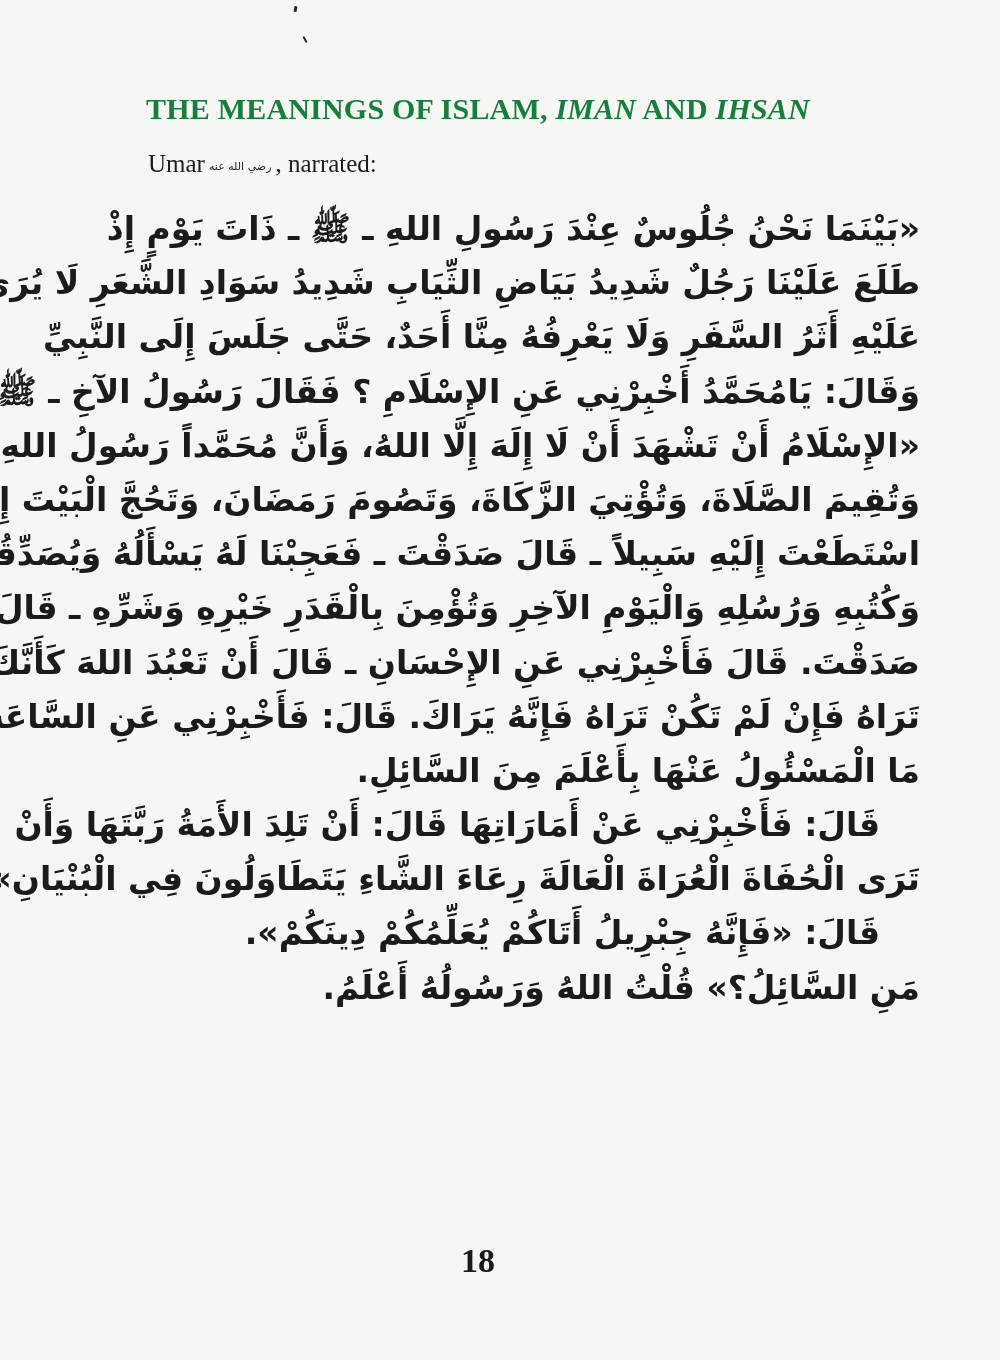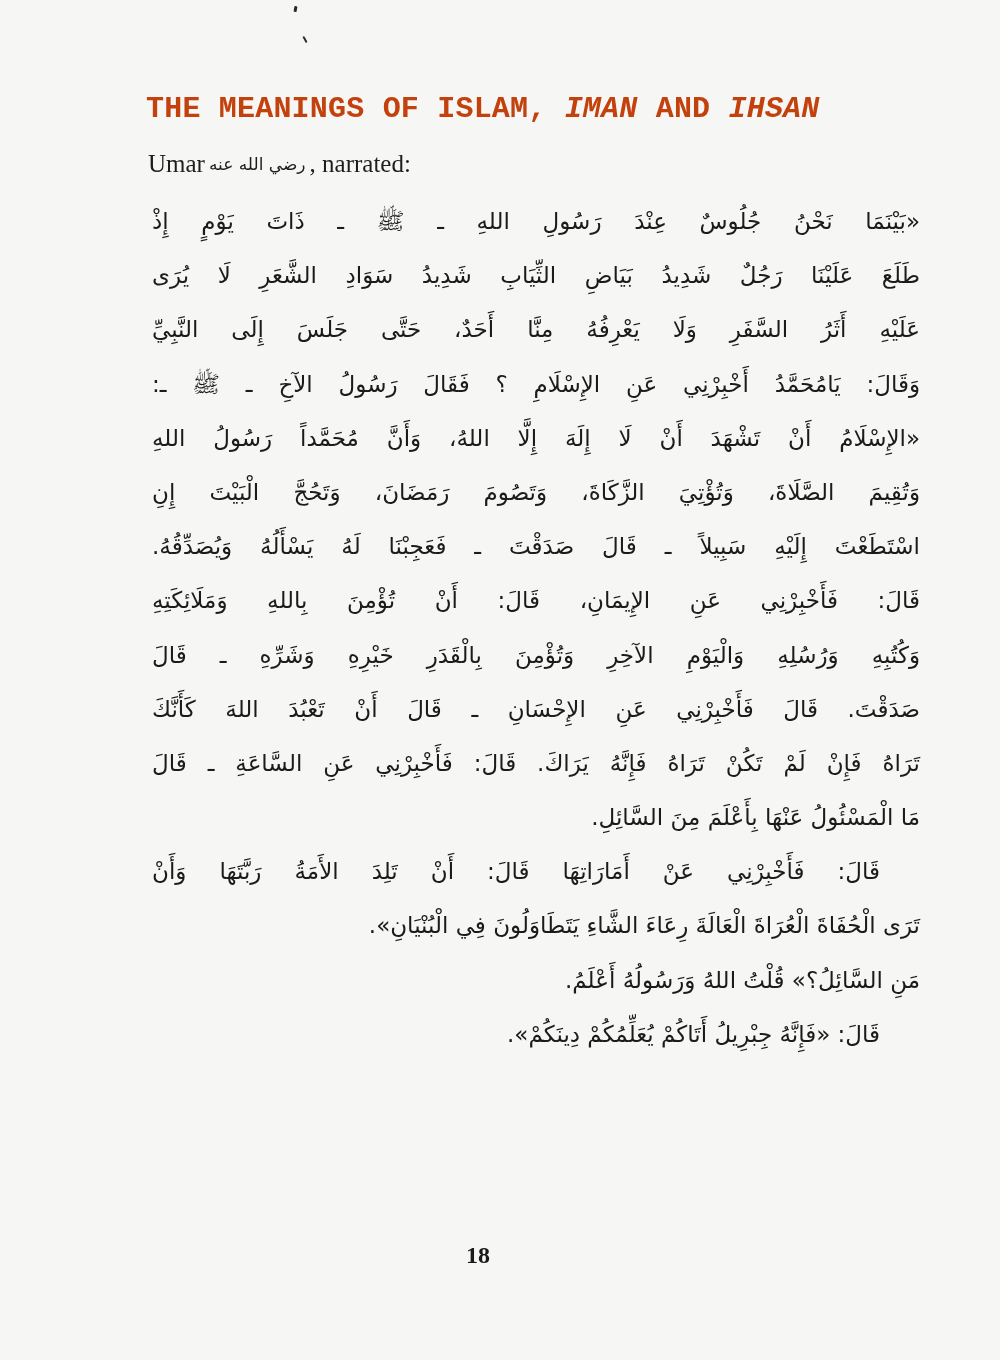--- a/index.html
+++ b/index.html
@@ -20,56 +20,57 @@
       border-radius: 1px;
     }
     .mark-1 { left: 294px; top: 6px; width: 3px; height: 6px; transform: rotate(10deg); }
     .mark-2 { left: 304px; top: 36px; width: 2px; height: 7px; transform: rotate(-30deg); }
 
     .page-title {
       position: absolute;
       left: 146px;
       top: 92px;
       width: 820px;
-      font-family: Liberation Mono, monospace;
+      font-family: Liberation Serif, serif;
       font-weight: bold;
       font-size: 30px;
       letter-spacing: 0.2px;
       white-space: nowrap;
-      color: #c2410c;
+      color: #15803d;
     }
     .page-title .it { font-style: italic; }
 
     .narrator {
       position: absolute;
       left: 148px;
       top: 150px;
       font-family: "Liberation Serif", serif;
       font-size: 25px;
       white-space: nowrap;
       color: #1d1d1d;
     }
     .narrator .honorific {
       font-family: "DejaVu Sans", sans-serif;
-      font-size: 17px;
+      font-size: 11px;
       margin: 0 4px;
       direction: rtl;
       unicode-bidi: isolate;
       vertical-align: 2px;
     }
 
     .hadith {
       position: absolute;
       left: 152px;
-      top: 194px;
+      top: 202px;
       width: 768px;
       direction: rtl;
       font-family: "DejaVu Sans", sans-serif;
-      font-size: 23px;
+      font-size: 33px;
       color: #1b1b1b;
+      font-weight: bold;
     }
     .line {
       height: 54.2px;
       line-height: 54.2px;
       white-space: nowrap;
       overflow: visible;
       text-align: justify;
       text-align-last: justify;
     }
     .line.indent { padding-right: 40px; }
@@ -77,21 +78,21 @@
     .line.short-indent { text-align-last: right; padding-right: 40px; }
 
     .page-number {
       position: absolute;
       left: 0;
       width: 840px;
       top: 1242px;
       text-align: center;
       font-family: "Liberation Serif", serif;
       font-weight: bold;
-      font-size: 24px;
+      font-size: 34px;
       color: #1a1a1a;
       padding-left: 116px;
       box-sizing: border-box;
     }
   </style>
 </head>
 <body>
 
 <div class="scan-mark mark-1"></div>
 <div class="scan-mark mark-2"></div>
@@ -105,24 +106,23 @@
 </div>
 
 <div class="hadith">
   <div class="line">«بَيْنَمَا نَحْنُ جُلُوسٌ عِنْدَ رَسُولِ اللهِ ـ ﷺ ـ ذَاتَ يَوْمٍ إِذْ</div>
   <div class="line">طَلَعَ عَلَيْنَا رَجُلٌ شَدِيدُ بَيَاضِ الثِّيَابِ شَدِيدُ سَوَادِ الشَّعَرِ لَا يُرَى</div>
   <div class="line">عَلَيْهِ أَثَرُ السَّفَرِ وَلَا يَعْرِفُهُ مِنَّا أَحَدٌ، حَتَّى جَلَسَ إِلَى النَّبِيِّ</div>
   <div class="line">وَقَالَ: يَامُحَمَّدُ أَخْبِرْنِي عَنِ الإِسْلَامِ ؟ فَقَالَ رَسُولُ الآخِ ـ ﷺ ـ:</div>
   <div class="line">«الإِسْلَامُ أَنْ تَشْهَدَ أَنْ لَا إِلَهَ إِلَّا اللهُ، وَأَنَّ مُحَمَّداً رَسُولُ اللهِ</div>
   <div class="line">وَتُقِيمَ الصَّلَاةَ، وَتُؤْتِيَ الزَّكَاةَ، وَتَصُومَ رَمَضَانَ، وَتَحُجَّ الْبَيْتَ إِنِ</div>
   <div class="line">اسْتَطَعْتَ إِلَيْهِ سَبِيلاً ـ قَالَ صَدَقْتَ ـ فَعَجِبْنَا لَهُ يَسْأَلُهُ وَيُصَدِّقُهُ.</div>
-  <div class="line">قَالَ: فَأَخْبِرْنِي عَنِ الإِيمَانِ، قَالَ: أَنْ تُؤْمِنَ بِاللهِ وَمَلَائِكَتِهِ</div>
   <div class="line">وَكُتُبِهِ وَرُسُلِهِ وَالْيَوْمِ الآخِرِ وَتُؤْمِنَ بِالْقَدَرِ خَيْرِهِ وَشَرِّهِ ـ قَالَ</div>
   <div class="line">صَدَقْتَ. قَالَ فَأَخْبِرْنِي عَنِ الإِحْسَانِ ـ قَالَ أَنْ تَعْبُدَ اللهَ كَأَنَّكَ</div>
   <div class="line">تَرَاهُ فَإِنْ لَمْ تَكُنْ تَرَاهُ فَإِنَّهُ يَرَاكَ. قَالَ: فَأَخْبِرْنِي عَنِ السَّاعَةِ ـ قَالَ</div>
   <div class="line short">مَا الْمَسْئُولُ عَنْهَا بِأَعْلَمَ مِنَ السَّائِلِ.</div>
   <div class="line indent">قَالَ: فَأَخْبِرْنِي عَنْ أَمَارَاتِهَا  قَالَ: أَنْ تَلِدَ الأَمَةُ رَبَّتَهَا  وَأَنْ</div>
   <div class="line short">تَرَى الْحُفَاةَ الْعُرَاةَ الْعَالَةَ رِعَاءَ الشَّاءِ يَتَطَاوَلُونَ فِي الْبُنْيَانِ».</div>
+  <div class="line short-indent">قَالَ: «فَإِنَّهُ جِبْرِيلُ أَتَاكُمْ يُعَلِّمُكُمْ دِينَكُمْ».</div>
   <div class="line short">مَنِ السَّائِلُ؟» قُلْتُ اللهُ وَرَسُولُهُ أَعْلَمُ.</div>
-  <div class="line short-indent">قَالَ: «فَإِنَّهُ جِبْرِيلُ أَتَاكُمْ يُعَلِّمُكُمْ دِينَكُمْ».</div>
 </div>
 
 <div class="page-number">18</div>
 
 </body></html>

